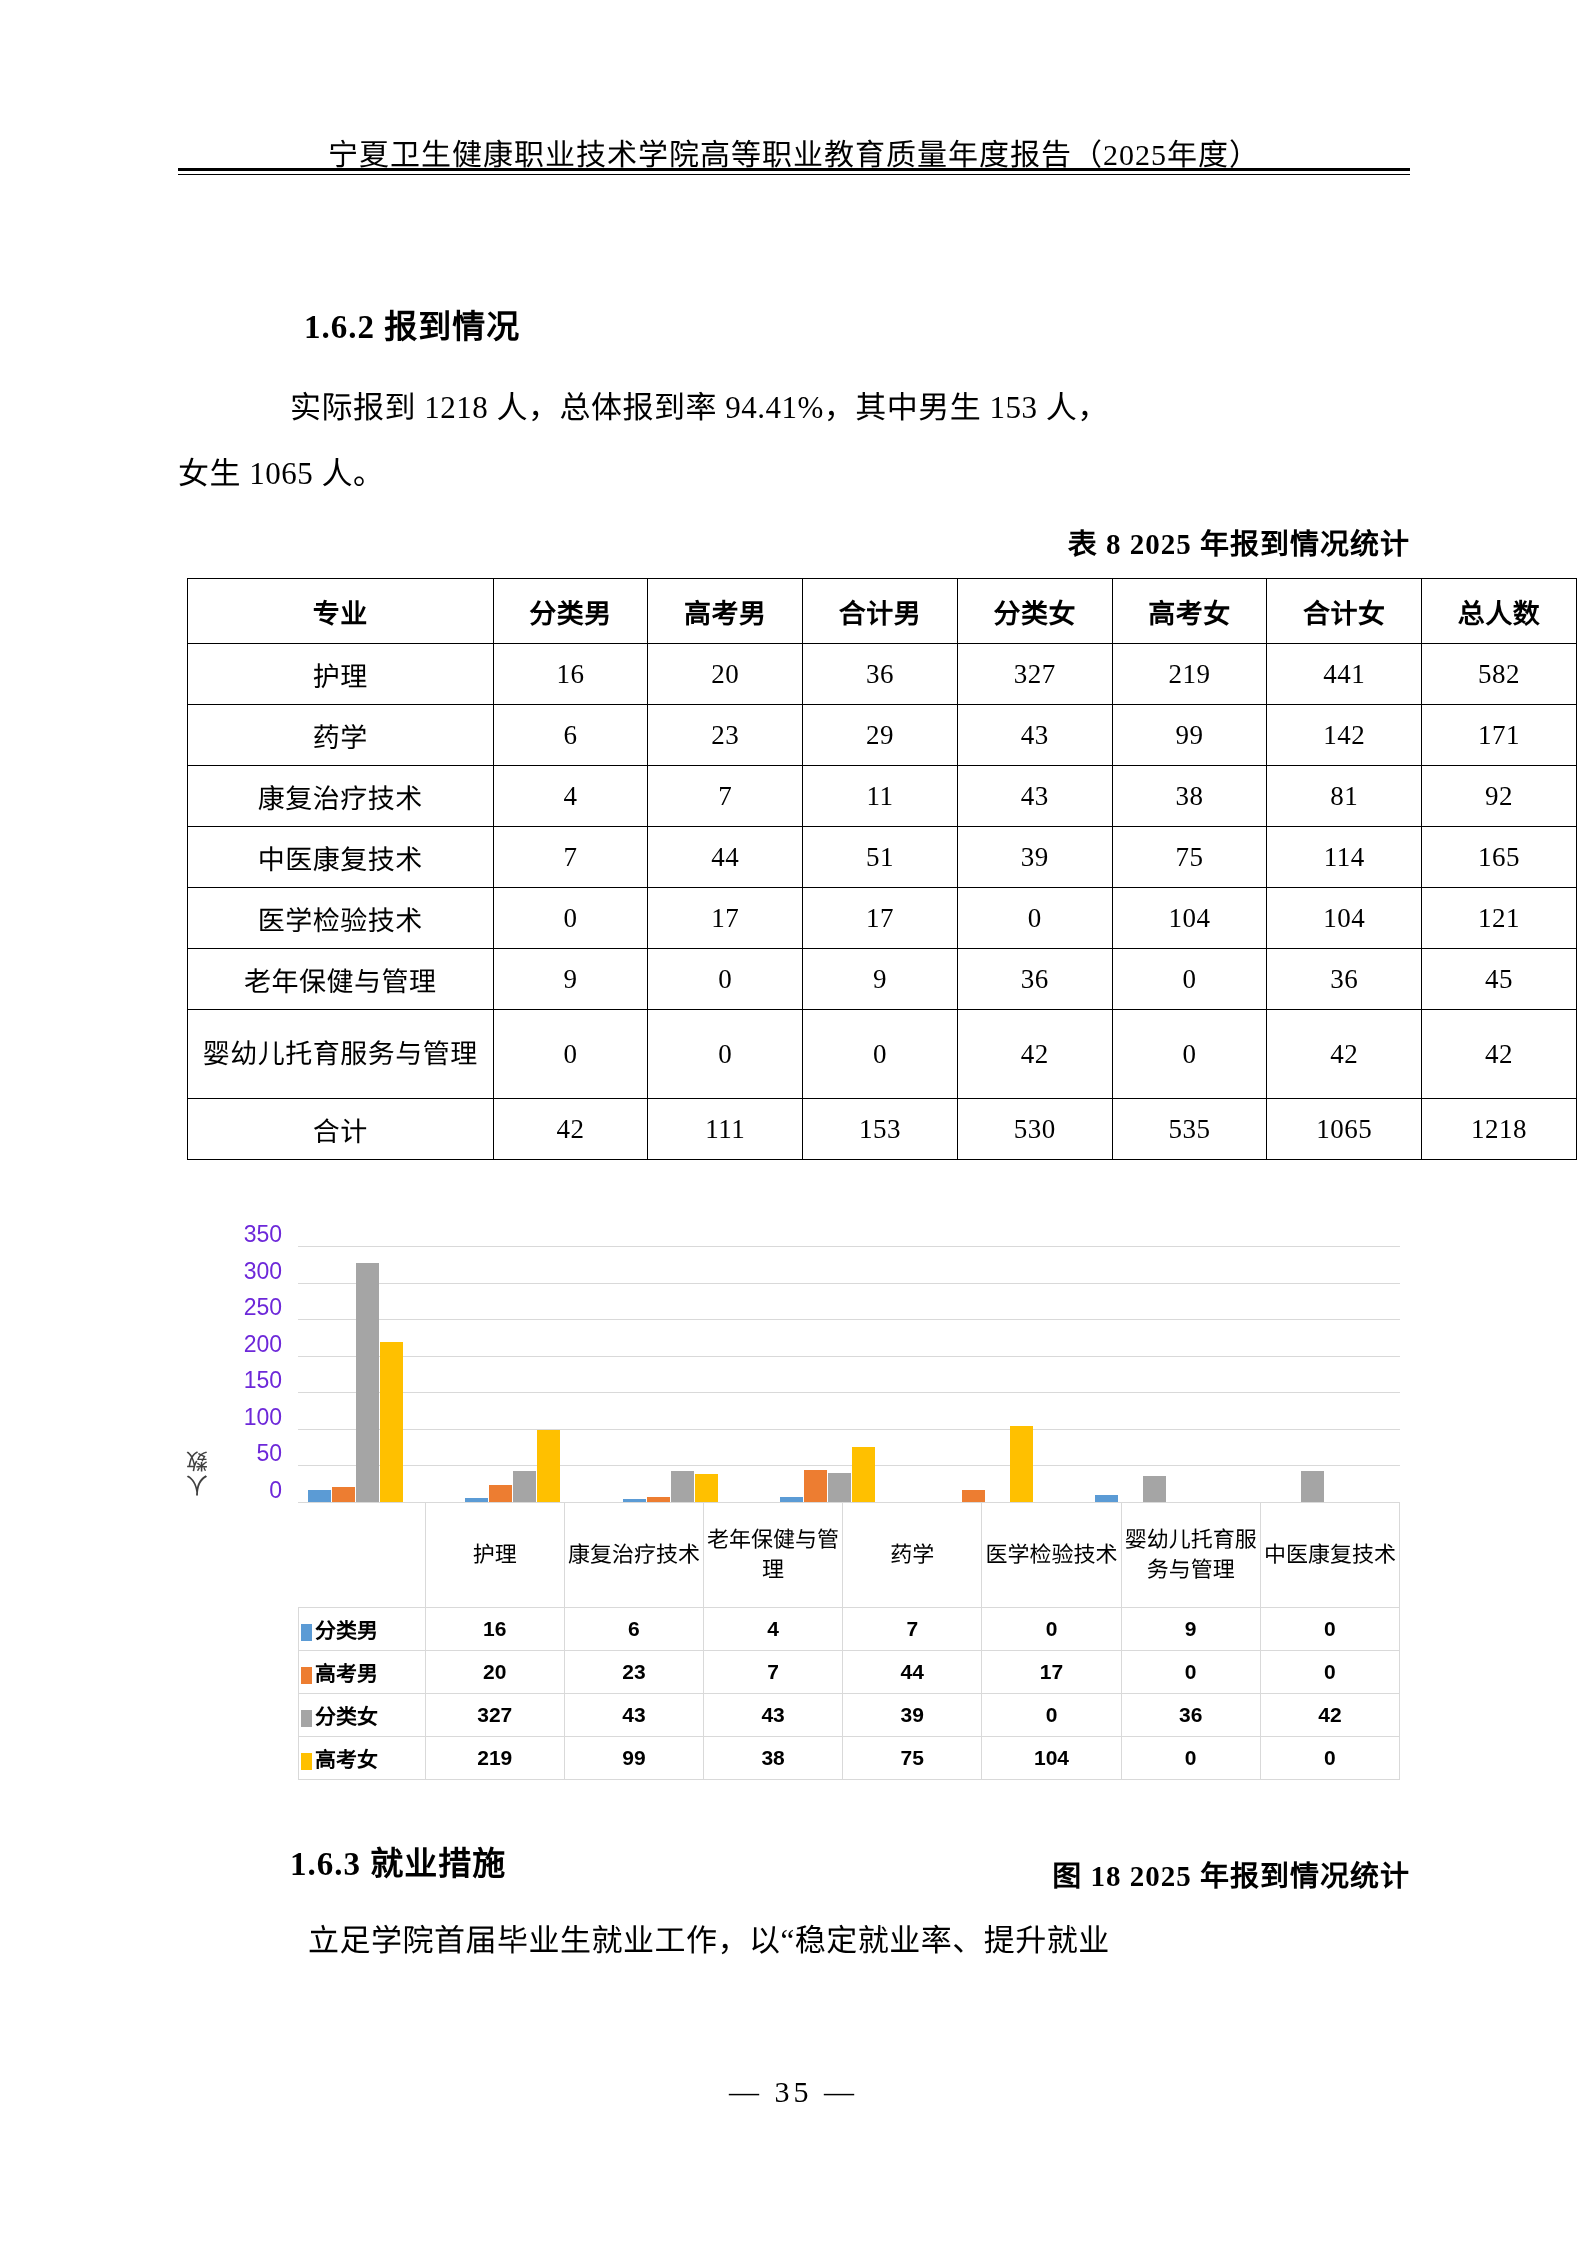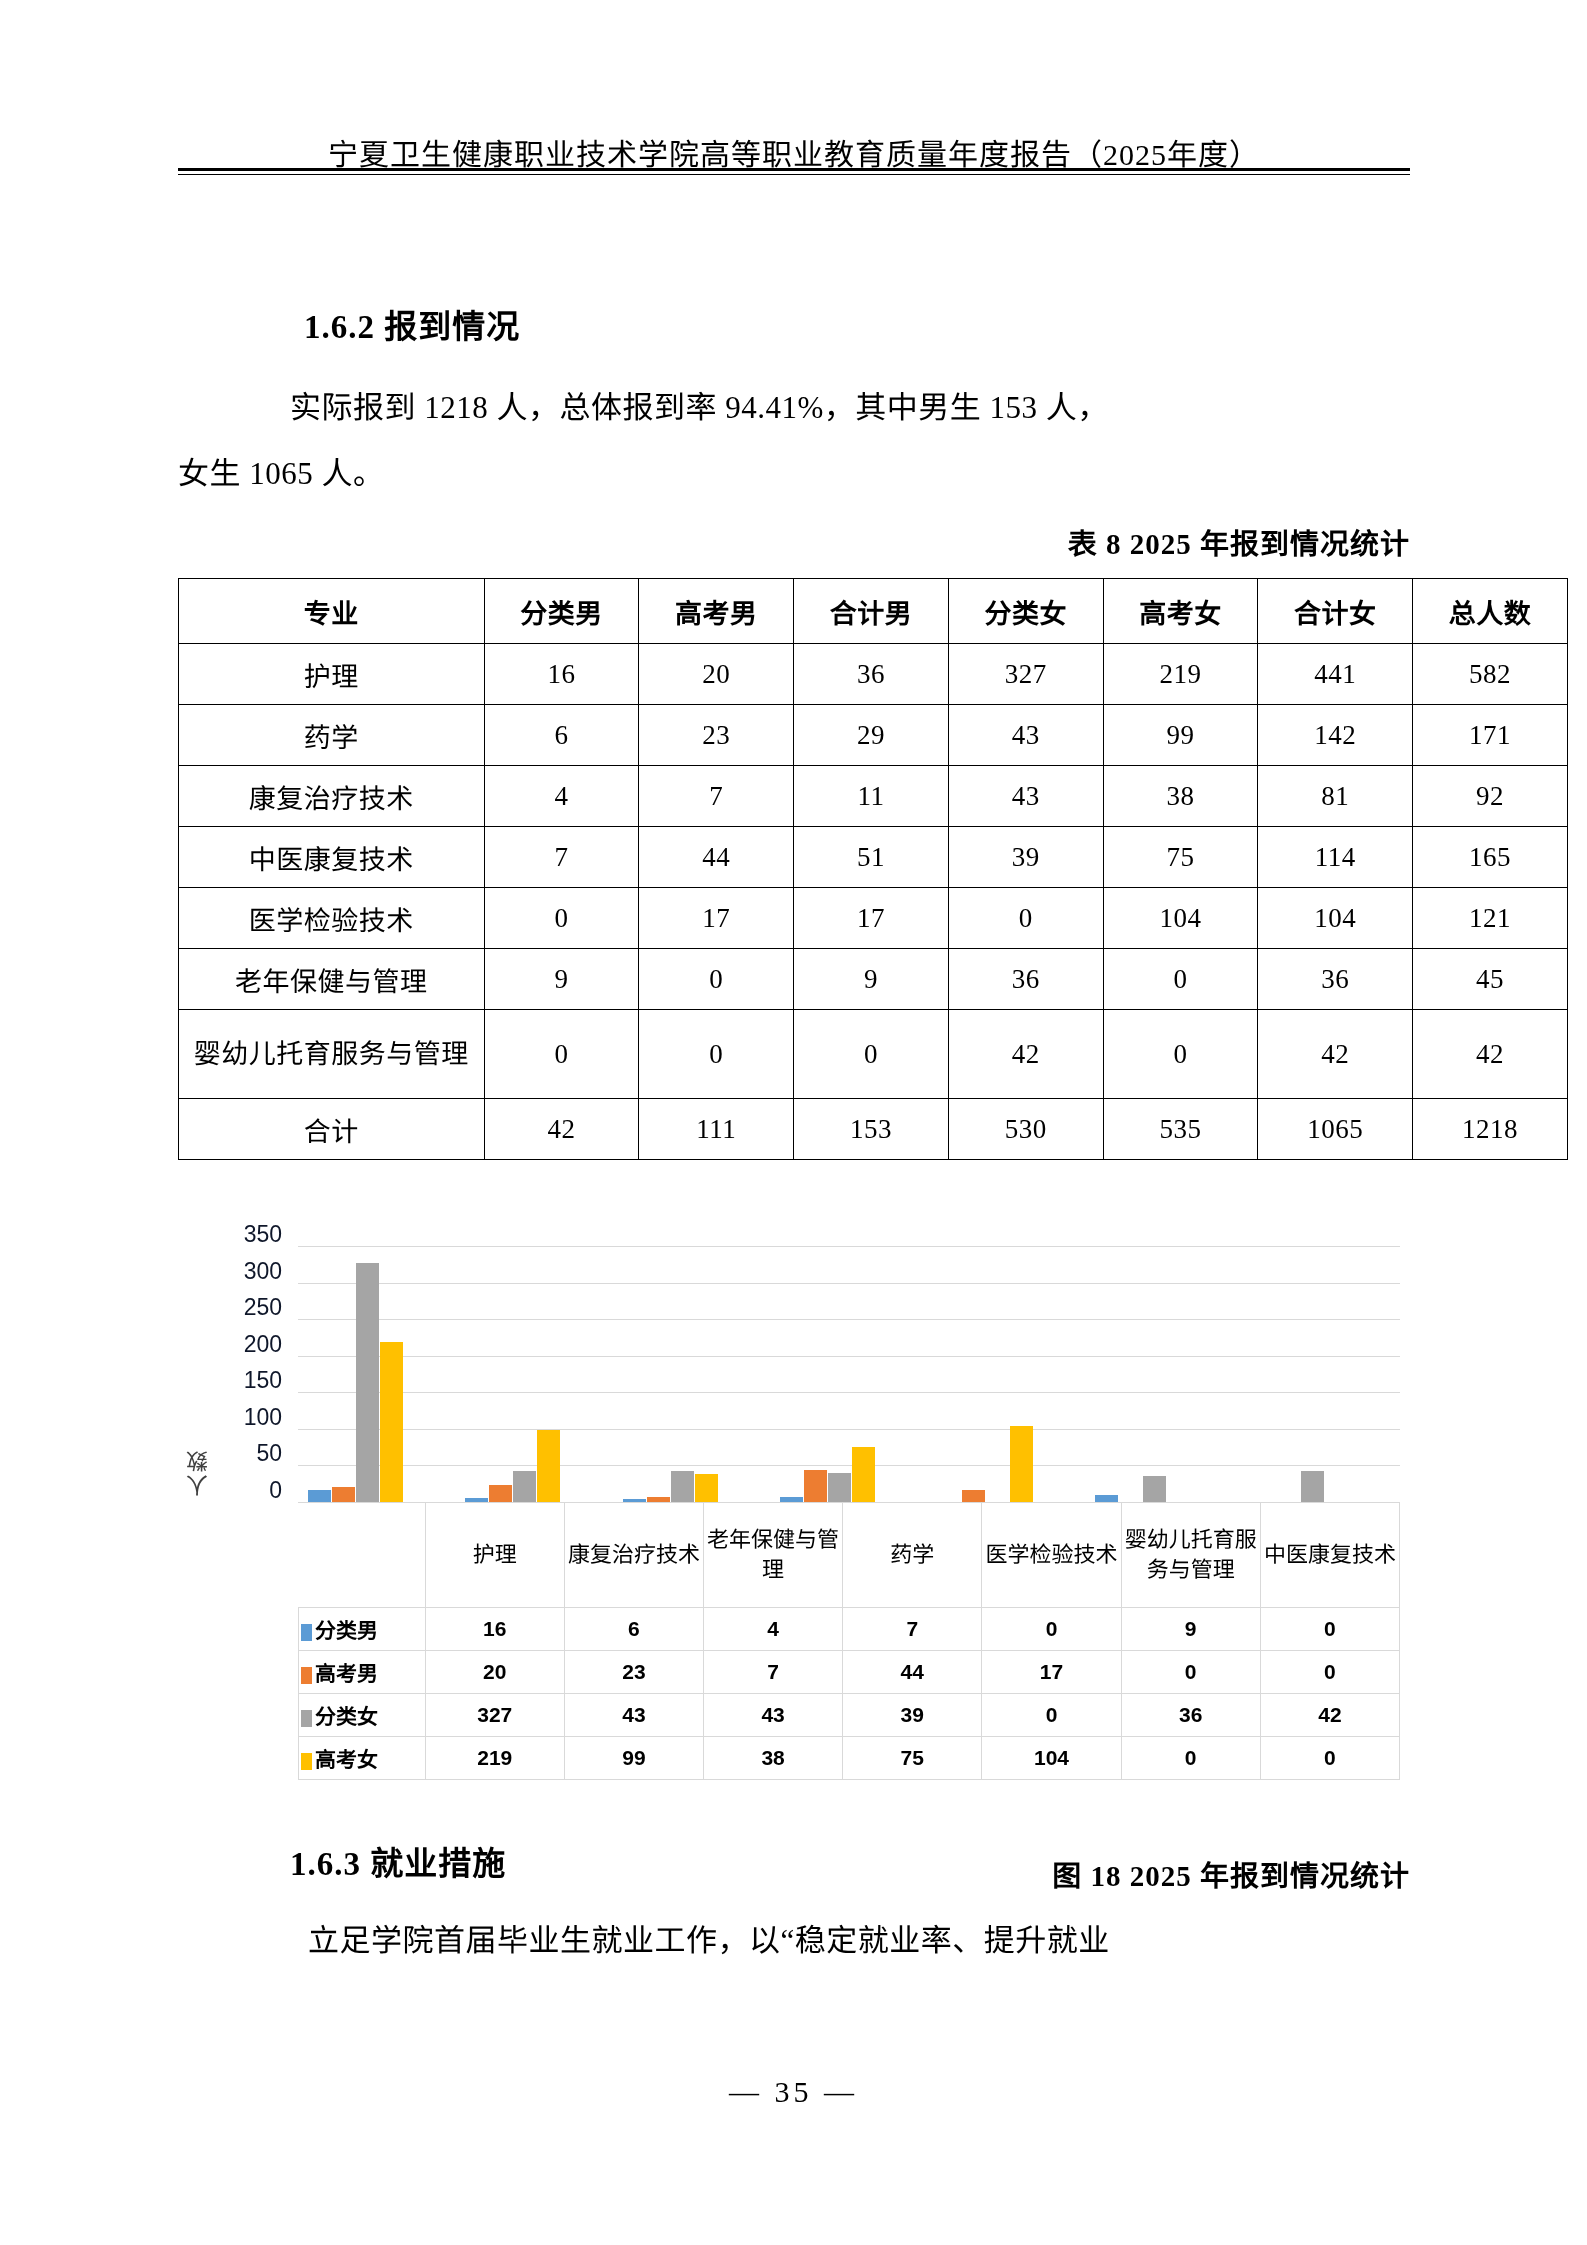--- a/index.html
+++ b/index.html
@@ -85,21 +85,21 @@
     font-weight: bold;
     letter-spacing: 1px;
     white-space: nowrap;
   }
   #table-caption { top: 520px; }
   #figure-caption { top: 1852px; }
 
   
   .data-table-wrap {
     position: absolute;
-    left: 163px;
+    left: 172px;
     top: 578px;
     width: 1390px;
     padding-left: 15px;
   }
   table.doc-table {
     width: 100%;
     border-collapse: collapse;
     table-layout: fixed;
   }
   table.doc-table th,
@@ -151,21 +151,21 @@
     position: absolute;
     left: 0;
     top: 22px;
     width: 110px;
     height: 262px;
   }
   .y-labels span {
     position: absolute;
     right: 8px;
     font-size: 23px;
-    color: #0f172a;
+    color: #6d28d9;
     font-family: "Liberation Sans", sans-serif;
     transform: translateY(-50%);
   }
   .gridlines {
     position: absolute;
     inset: 0;
   }
   .gridlines .gl {
     position: absolute;
     left: 0;

